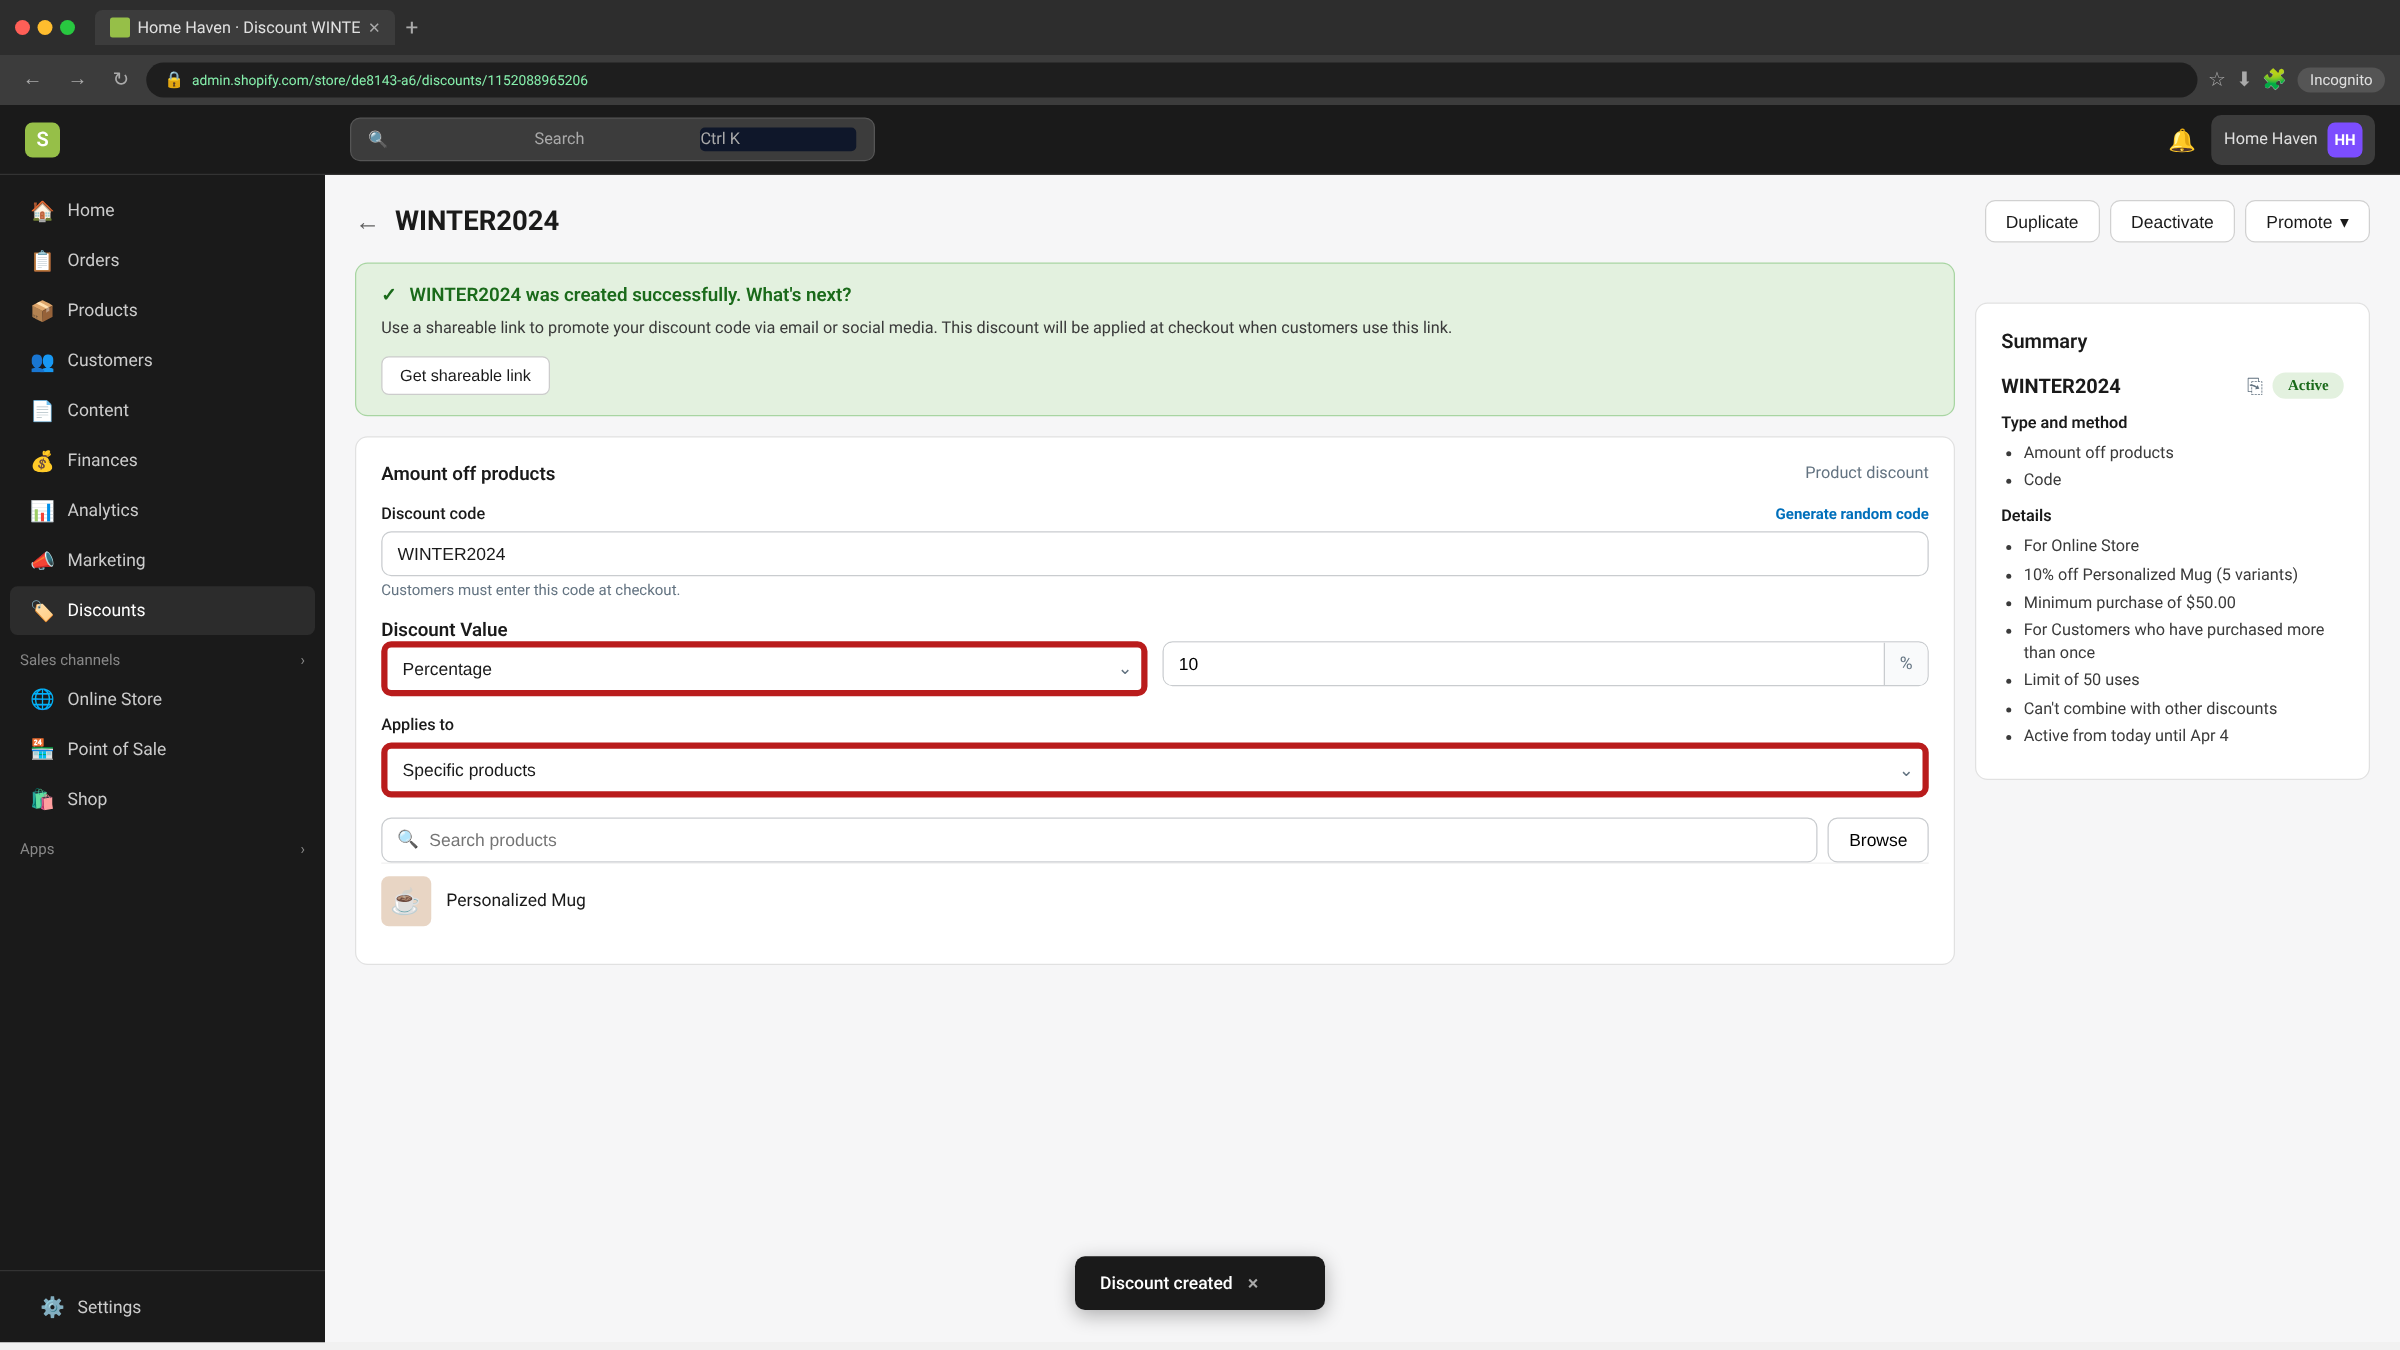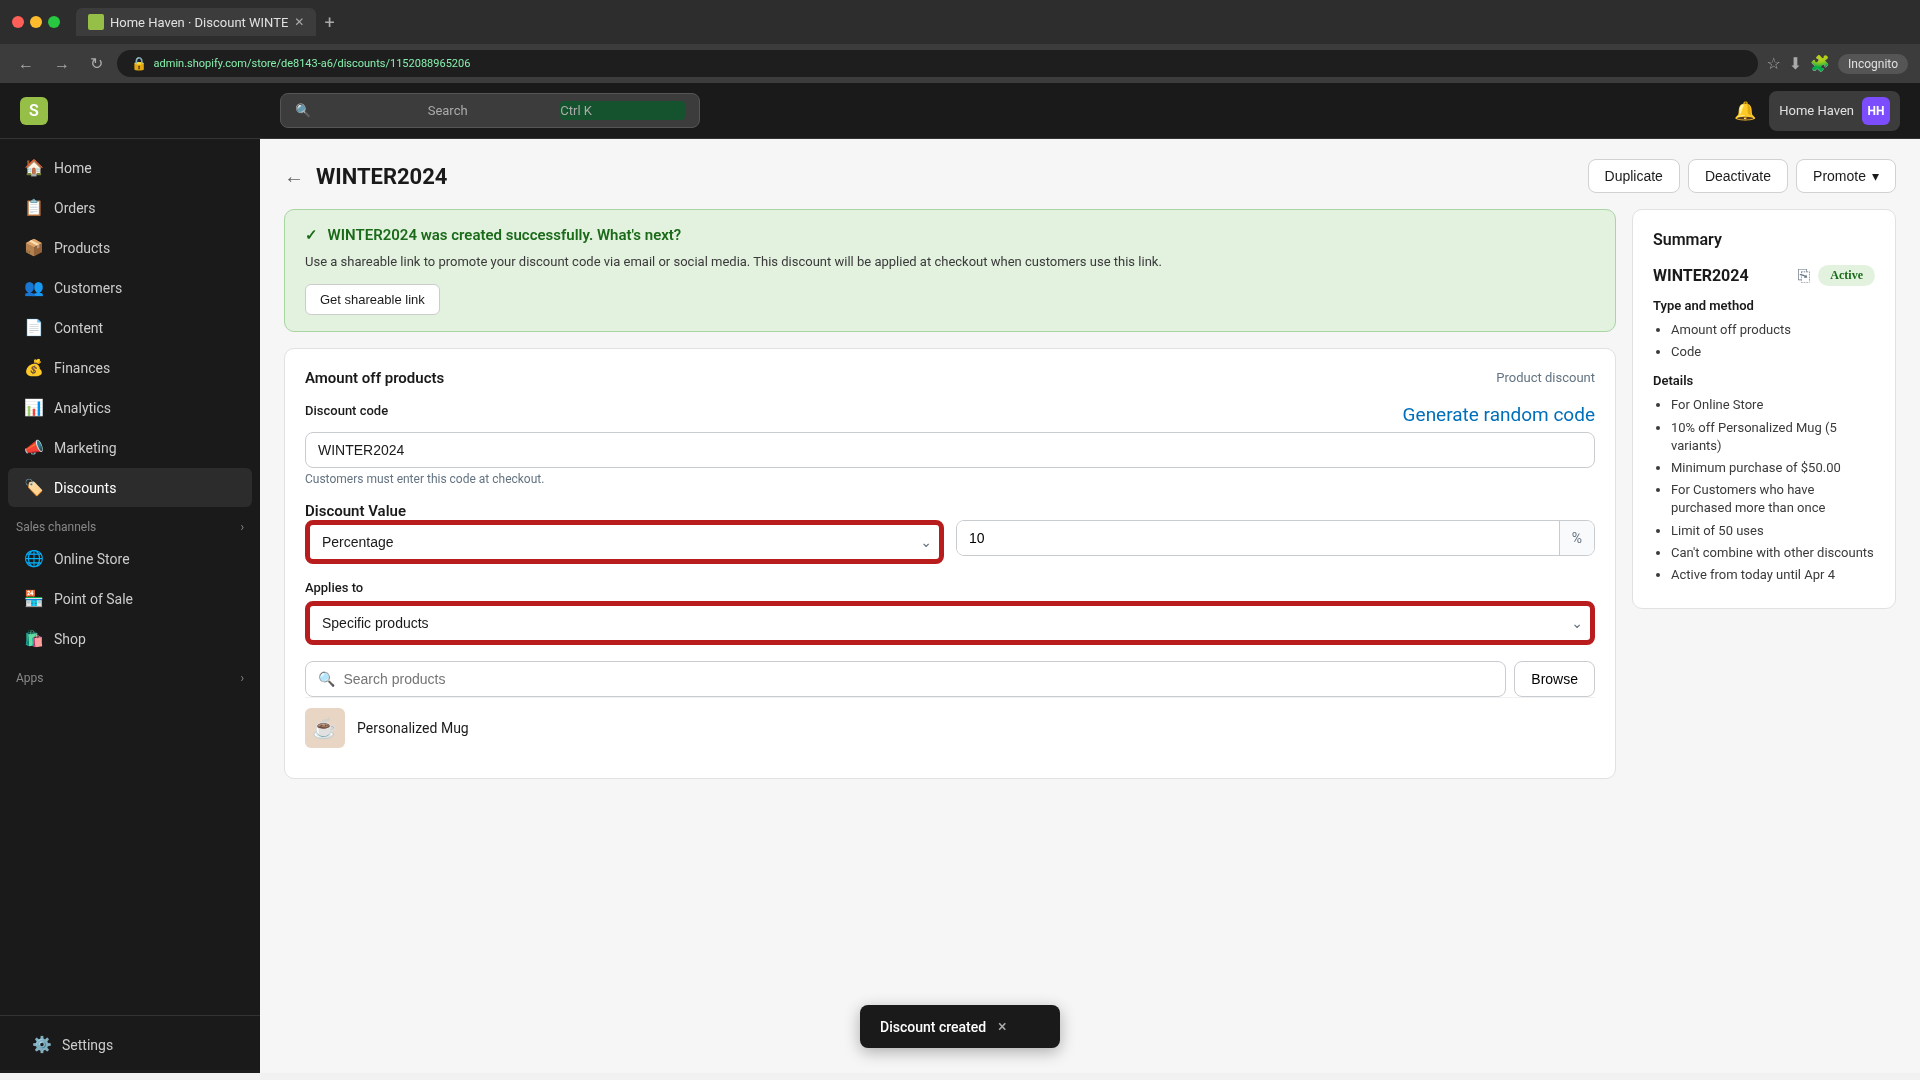--- a/index.html
+++ b/index.html
@@ -23,21 +23,21 @@
 
     
     .sidebar { width: 260px; background: #1a1a1a; color: #e0e0e0; display: flex; flex-direction: column; overflow-y: auto; flex-shrink: 0; }
     .shopify-logo { display: flex; align-items: center; gap: 8px; color: #fff; font-size: 18px; font-weight: 600; }
     .shopify-logo .logo-icon { width: 28px; height: 28px; background: #96bf48; border-radius: 6px; display: flex; align-items: center; justify-content: center; font-size: 16px; }
 
     
     .topbar { background: #1a1a1a; display: flex; align-items: center; justify-content: space-between; padding: 0 20px; height: 56px; border-bottom: 1px solid #333; }
     .search-bar { background: #3c3c3c; border: 1px solid #555; border-radius: 8px; padding: 7px 14px; display: flex; align-items: center; gap: 8px; width: 420px; color: #aaa; cursor: pointer; }
     .search-bar span { color: #aaa; font-size: 13px; flex: 1; }
-    .search-shortcut { background: #14532d; border-radius: 4px; padding: 2px 0; font-size: 11px; color: #ccc; }
+    .search-shortcut { background: #0f172a; border-radius: 4px; padding: 2px 0; font-size: 11px; color: #ccc; }
     .topbar-right { display: flex; align-items: center; gap: 12px; }
     .notif-btn { background: none; border: none; color: #aaa; font-size: 18px; cursor: pointer; }
     .user-badge { display: flex; align-items: center; gap: 8px; background: #3c3c3c; border-radius: 8px; padding: 6px 10px; cursor: pointer; color: #e0e0e0; font-size: 13px; }
     .user-avatar { width: 28px; height: 28px; background: #7c4dff; border-radius: 6px; display: flex; align-items: center; justify-content: center; color: #fff; font-size: 12px; font-weight: 700; }
 
     .sidebar-nav { flex: 1; padding: 8px 0; }
     .nav-item { display: flex; align-items: center; gap: 10px; padding: 10px 16px; color: #ccc; cursor: pointer; border-radius: 6px; margin: 1px 8px; font-size: 14px; }
     .nav-item.active { background: #2c2c2c; color: #fff; }
     .nav-icon { width: 20px; text-align: center; font-size: 16px; }
     .nav-section-label { font-size: 12px; color: #888; padding: 12px 16px 4px; text-transform: none; display: flex; align-items: center; justify-content: space-between; }
@@ -50,36 +50,36 @@
     .page-header { display: flex; align-items: center; justify-content: space-between; padding: 20px 24px 16px; background: #f6f6f7; }
     .page-title-row { display: flex; align-items: center; gap: 12px; }
     .back-btn { color: #636363; font-size: 20px; cursor: pointer; text-decoration: none; }
     .page-title { font-size: 22px; font-weight: 700; color: #1a1a1a; }
     .header-actions { display: flex; gap: 8px; }
     .btn { border: 1px solid #d1d1d1; background: #fff; border-radius: 8px; padding: 8px 16px; font-size: 14px; cursor: pointer; font-weight: 500; color: #1a1a1a; display: flex; align-items: center; gap: 6px; }
     .btn-promote { background: #fff; }
 
     .page-body { padding: 0 24px 24px; display: flex; gap: 16px; }
     .main-column { flex: 1; display: flex; flex-direction: column; gap: 16px; }
-    .side-column { width: 264px; }
+    .side-column { width: 316px; margin-top: 32px; }
 
     
     .success-banner { background: #e3f1df; border: 1px solid #a8d5a2; border-radius: 10px; padding: 16px 20px; }
     .success-banner-title { display: flex; align-items: center; gap: 10px; font-weight: 600; color: #1a6a1a; font-size: 15px; margin-bottom: 8px; }
     .success-banner-body { color: #3a3a3a; font-size: 13px; line-height: 1.5; margin-bottom: 12px; }
     .btn-outline { border: 1px solid #ccc; background: #fff; border-radius: 6px; padding: 7px 14px; font-size: 13px; cursor: pointer; color: #1a1a1a; }
 
     
     .card { background: #fff; border-radius: 10px; border: 1px solid #e1e1e1; padding: 20px; }
     .card-header { display: flex; align-items: center; justify-content: space-between; margin-bottom: 16px; }
     .card-title { font-size: 15px; font-weight: 600; color: #1a1a1a; }
     .card-tag { font-size: 13px; color: #637381; }
 
     .field-label { font-size: 13px; font-weight: 500; color: #1a1a1a; margin-bottom: 6px; display: flex; justify-content: space-between; }
-    .field-link { color: #006fbb; text-decoration: none; font-size: 19px; font-weight: 400; }
+    .field-link { color: #006fbb; text-decoration: none; font-size: 12px; font-weight: 700; }
     .text-input { width: 100%; border: 1px solid #c9cccf; border-radius: 8px; padding: 9px 12px; font-size: 14px; color: #1a1a1a; background: #fff; outline: none; }
     .field-hint { font-size: 12px; color: #637381; margin-top: 4px; }
 
     .form-row { display: flex; gap: 12px; align-items: flex-start; }
     .form-field { flex: 1; }
     .select-input { width: 100%; border: 5px solid #b91c1c; border-radius: 8px; padding: 9px 12px; font-size: 14px; color: #1a1a1a; background: #fff; outline: none; appearance: none; }
     .input-with-suffix { display: flex; border: 1px solid #c9cccf; border-radius: 8px; overflow: hidden; }
     .input-with-suffix input { flex: 1; border: none; padding: 9px 12px; font-size: 14px; outline: none; }
     .input-suffix { background: #f9fafb; padding: 9px 12px; color: #637381; border-left: 1px solid #c9cccf; font-size: 14px; }
 

